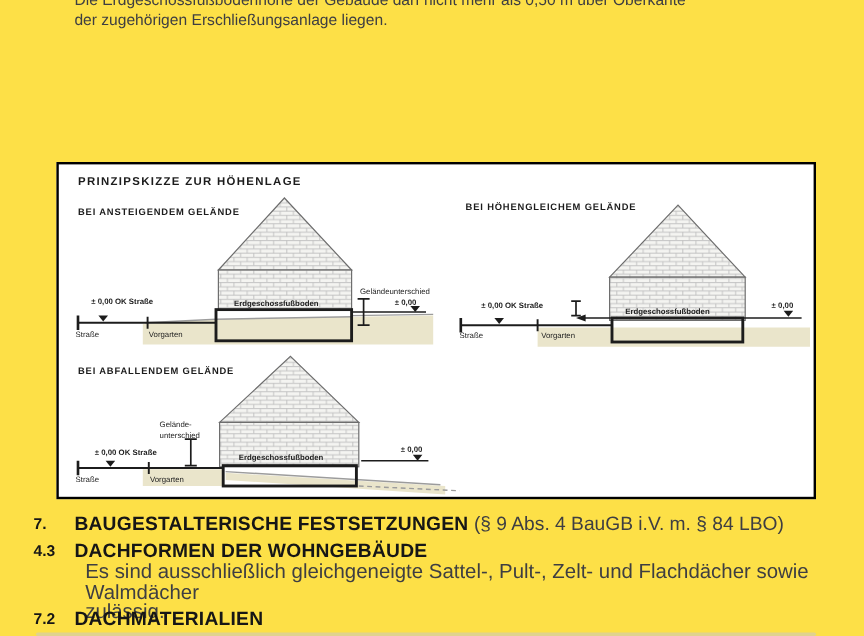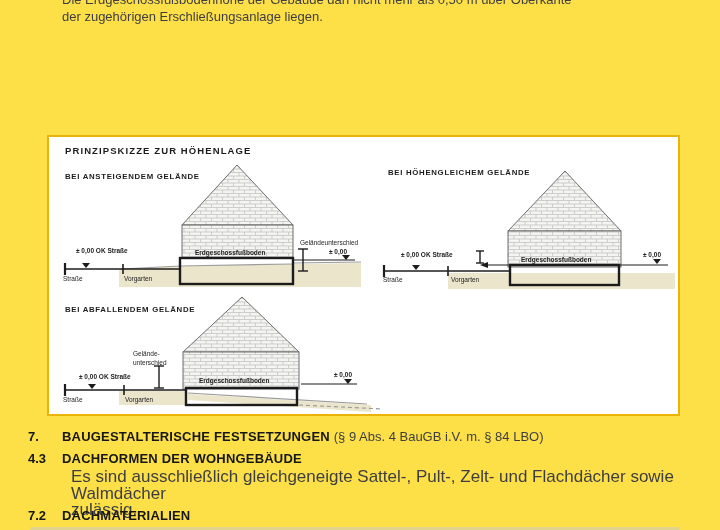--- a/index.html
+++ b/index.html
@@ -1,39 +1,39 @@
 <!DOCTYPE html>
 <html><head>
 <meta charset="utf-8">
 <style>
   html,body{margin:0;padding:0;background:#ffffff;}
   .page{position:relative;width:720px;height:530px;overflow:hidden;background:#fde047;
         font-family:"Liberation Sans", sans-serif;color:#3e3e42;text-decoration:underline;}
   .intro{position:absolute;left:62px;top:-8px;width:645px;font-size:13px;line-height:16.6px;color:#3e3e42;}
   .intro p{margin:0;white-space:pre-line;}
   .sketch-box{position:absolute;left:47px;top:135px;width:633px;height:281px;
-              border:2px solid #eab308;background:#ffffff;box-sizing:border-box;}
+              border:2px solid #000000;background:#ffffff;box-sizing:border-box;}
   svg text{font-family:"Liberation Sans", sans-serif;}
   .t-title{font-size:9.5px;font-weight:bold;letter-spacing:1.1px;fill:#1c1c1c;}
   .t-h{font-size:7.8px;font-weight:bold;letter-spacing:0.7px;fill:#1c1c1c;}
   .t-s{font-size:6.5px;fill:#222;}
   .t-sb{font-size:6.5px;font-weight:bold;fill:#222;}
   .house{fill:url(#brick);stroke:#6e6e6e;stroke-width:1;}
   .floorbox{fill:none;stroke:#1c1c1c;stroke-width:2.4;}
   .blk{stroke:#1c1c1c;stroke-width:1.6;}
   .blk-thin{stroke:#1c1c1c;stroke-width:1.2;}
   .blk2{stroke:#1c1c1c;stroke-width:2.2;}
   .terrain{stroke:#9c9c9c;stroke-width:1.2;fill:none;}
   .terrain-d{stroke:#9c9c9c;stroke-width:1.2;fill:none;stroke-dasharray:4 3;}
   .ibeam line{stroke:#1c1c1c;stroke-width:1.4;}
   .flag{fill:#1c1c1c;}
   .ground{fill:#eae5cb;}
   .sec{position:absolute;left:0;width:720px;}
   .sec-num{position:absolute;left:28px;font-size:13px;font-weight:bold;color:#161616;}
-  .sec-title{position:absolute;left:62px;font-size:13px;font-weight:bold;color:#161616;letter-spacing:0.2px;text-align:center;}
+  .sec-title{position:absolute;left:62px;font-size:16px;font-weight:bold;color:#161616;letter-spacing:0.2px;text-align:center;}
   .sec-title .suffix{font-weight:normal;color:#3e3e42;letter-spacing:0;}
   .sec-body{position:absolute;left:71px;width:640px;font-size:17px;line-height:16.6px;
             color:#3e3e42;white-space:pre-line;margin:0;}
   .next-line-hint{position:absolute;left:30px;top:527px;width:650px;height:3px;
                   background:#c9c9c9;opacity:0.55;border-radius:2px;}
 </style>
 </head>
 <body>
 
 <div class="page">

